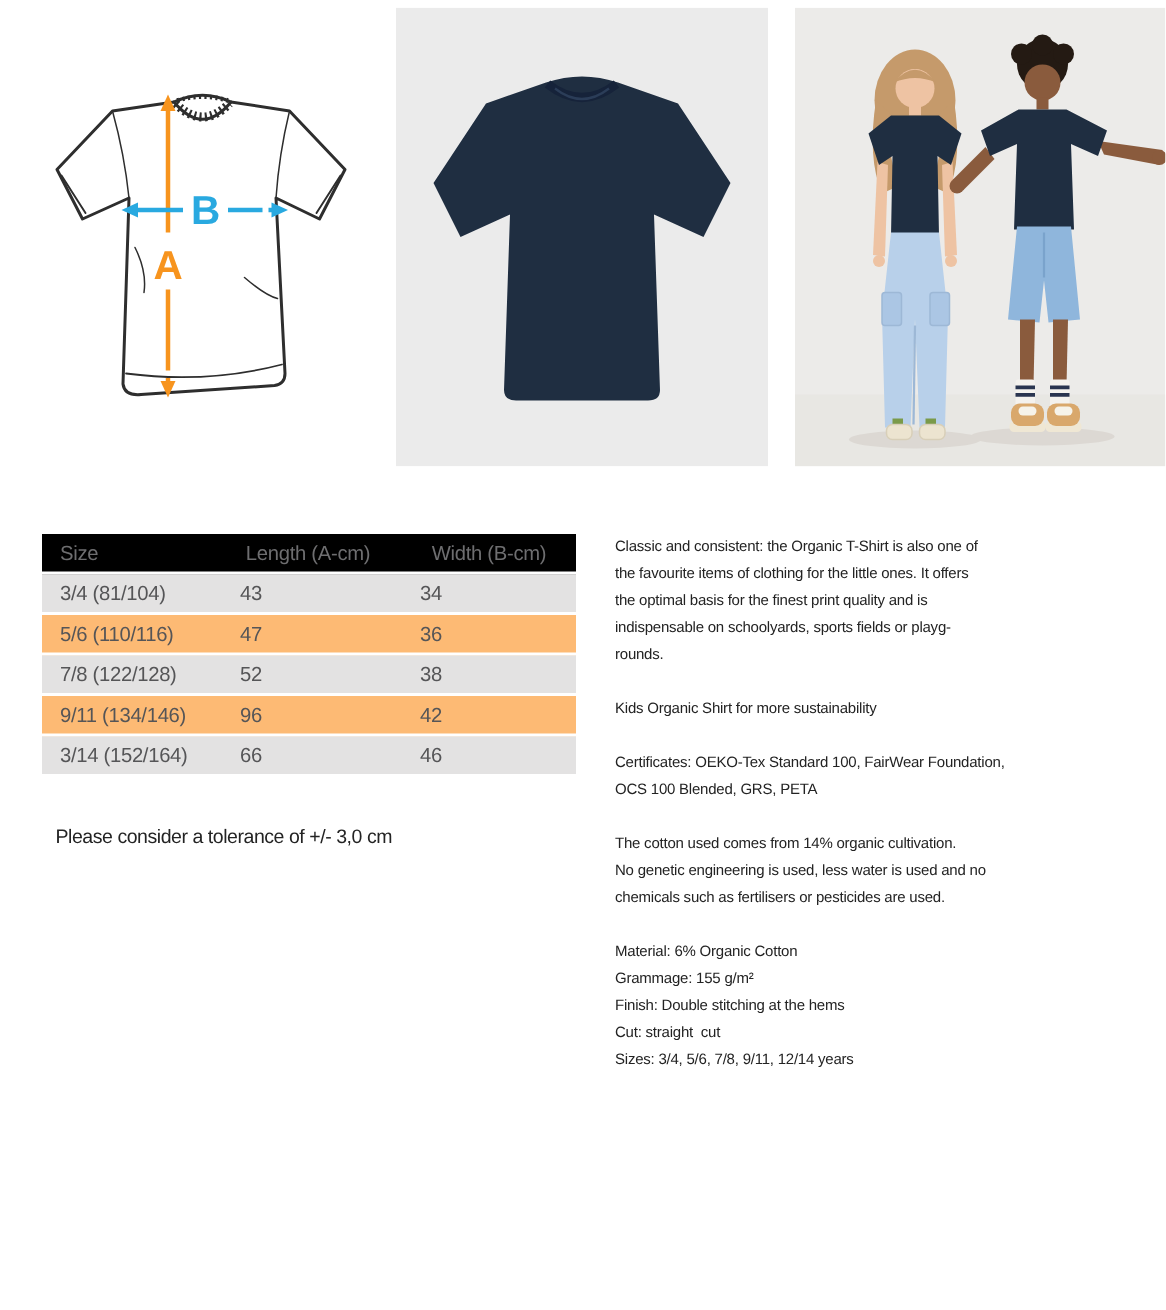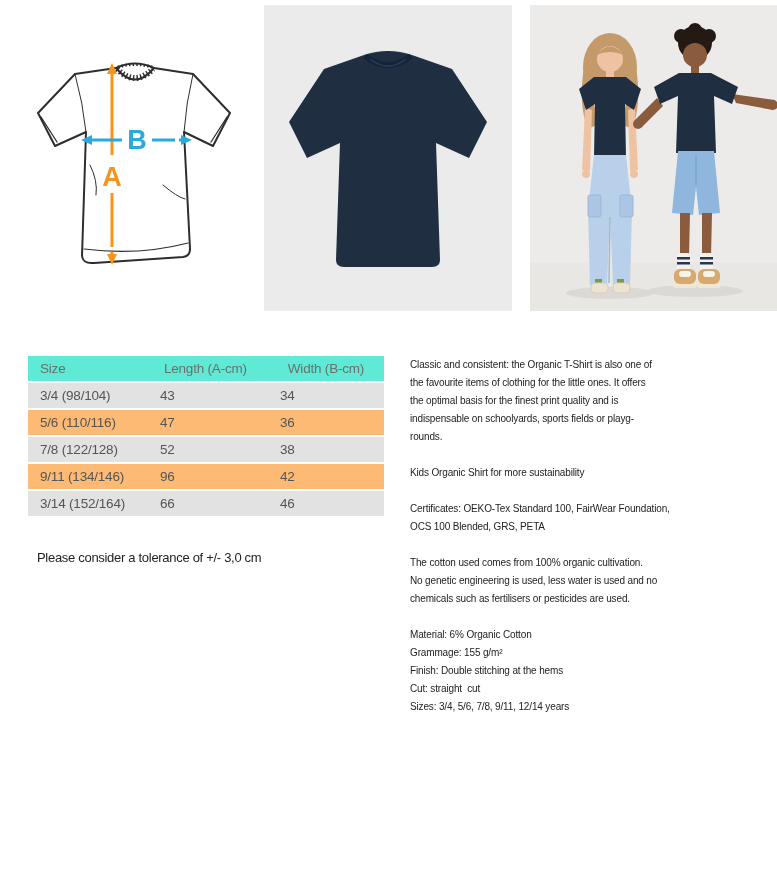--- a/index.html
+++ b/index.html
@@ -10,21 +10,21 @@
 
   
   .img-box { position:absolute; overflow:hidden; }
   #diagram-box { left:28px; top:55px; width:212px; height:240px; }
   #product-box { left:264px; top:5px;  width:248px; height:306px; }
   #models-box  { left:530px; top:5px;  width:247px; height:306px; }
 
   
   .size-table { position:absolute; left:28px; top:356px; width:356px; }
   .trow { display:flex; height:25px; border-bottom:2px solid #ffffff; align-items:center; }
-  .trow.head { background:#5eead4;gap:12px; }
+  .trow.head { background:#000000;gap:12px; }
   .trow.odd  { background:#e3e2e2; }
   .trow.even { background:#fdba74; }
   .tcell {
     box-sizing:border-box; padding-left:12px;
     font-size:13.5px; letter-spacing:-0.2px; color:#555557;
   }
   .trow.head .tcell { color:#6e6e70; }
   .c1 { width:120px; } .c2 { width:120px; } .c3 { width:116px; }
 
   
@@ -161,21 +161,21 @@
   </svg>
 </div>
 
 <div class="size-table">
   <div class="trow head">
     <div class="tcell c1">Size</div>
     <div class="tcell c2">Length (A-cm)</div>
     <div class="tcell c3">Width (B-cm)</div>
   </div>
   <div class="trow odd">
-    <div class="tcell c1">3/4 (98/104)</div>
+    <div class="tcell c1">3/4 (81/104)</div>
     <div class="tcell c2">43</div>
     <div class="tcell c3">34</div>
   </div>
   <div class="trow even">
     <div class="tcell c1">5/6 (110/116)</div>
     <div class="tcell c2">47</div>
     <div class="tcell c3">36</div>
   </div>
   <div class="trow odd">
     <div class="tcell c1">7/8 (122/128)</div>
@@ -198,21 +198,21 @@
 
 <div class="description">
   <p class="desc-block">Classic and consistent: the Organic T-Shirt is also one of
 the favourite items of clothing for the little ones. It offers
 the optimal basis for the finest print quality and is
 indispensable on schoolyards, sports fields or playg-
 rounds.</p>
   <p class="desc-block">Kids Organic Shirt for more sustainability</p>
   <p class="desc-block">Certificates: OEKO-Tex Standard 100, FairWear Foundation,
 OCS 100 Blended, GRS, PETA</p>
-  <p class="desc-block">The cotton used comes from 100% organic cultivation.
+  <p class="desc-block">The cotton used comes from 14% organic cultivation.
 No genetic engineering is used, less water is used and no
 chemicals such as fertilisers or pesticides are used.</p>
   <p class="desc-block">Material: 6% Organic Cotton
 Grammage: 155 g/m²
 Finish: Double stitching at the hems
 Cut: straight  cut
 Sizes: 3/4, 5/6, 7/8, 9/11, 12/14 years</p>
 </div>
 
 </body></html>

